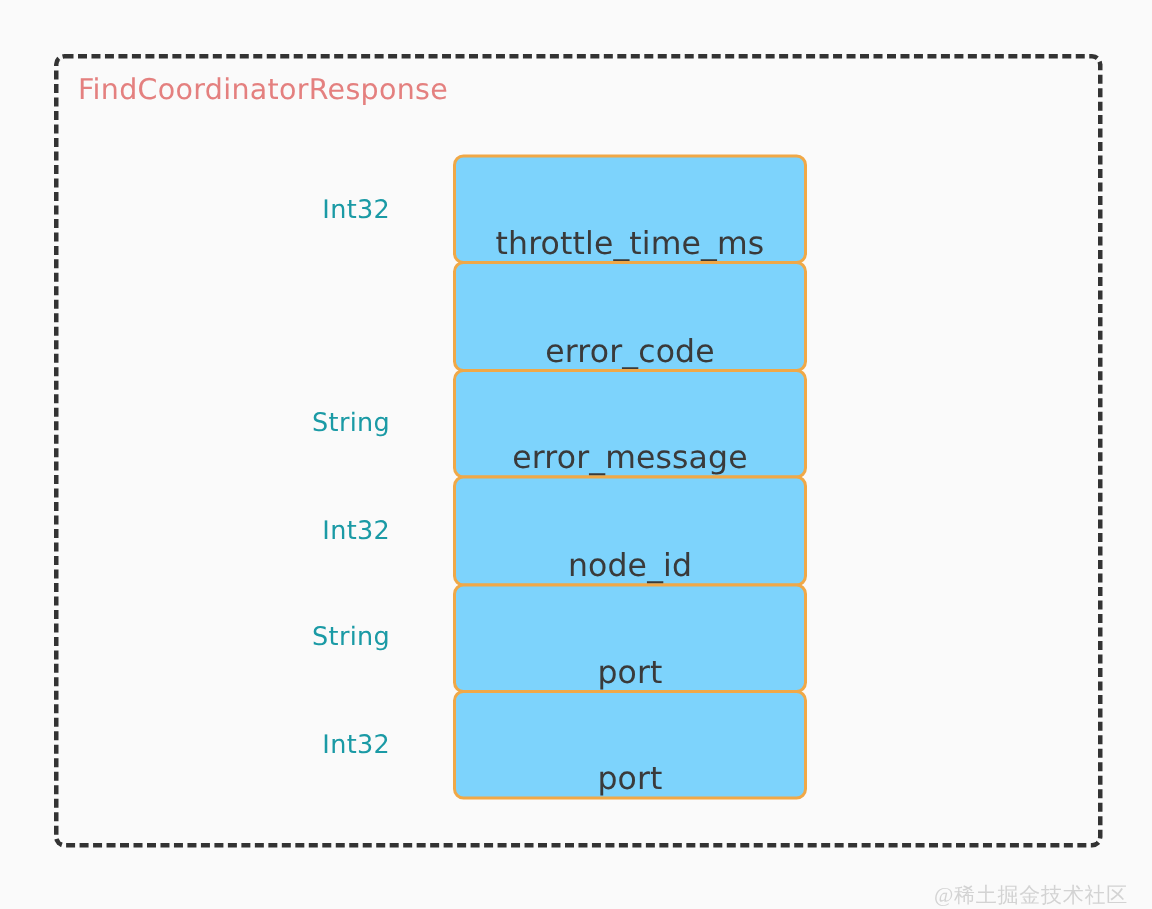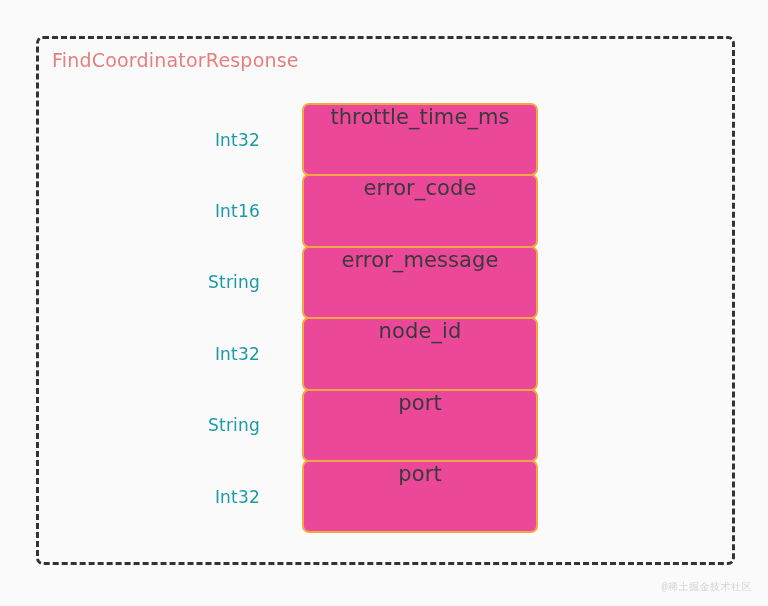--- a/index.html
+++ b/index.html
@@ -58,23 +58,23 @@
 
   .field-box {
     position: absolute;
     left: 0;
     top: 0;
     width: 236px;
     height: 73.4px;
     box-sizing: border-box;
     border: 2px solid #f0a847;
     border-radius: 7px;
-    background: #ec4899;
+    background: #7dd3fc;
     display: flex;
-    align-items: flex-start;
+    align-items: flex-end;
     justify-content: center;
   }
 
   .field-name {
     font-size: 21px;
     color: #3a3a3a;
     letter-spacing: 0.1px;
     font-family: "DejaVu Sans", "Liberation Sans", sans-serif;
     white-space: nowrap;
   }
@@ -92,46 +92,45 @@
     color: #1a9aa5;
     letter-spacing: 0.2px;
     font-family: "DejaVu Sans", "Liberation Sans", sans-serif;
     white-space: nowrap;
   }
 
   
   #watermark {
     position: absolute;
     right: 16px;
-    bottom: 12px;
-    font-size: 10px;
+    bottom: 0;
+    font-size: 14px;
     color: #d3d3d3;
     letter-spacing: 0.5px;
     white-space: nowrap;
-    font-family: Liberation Mono, monospace;
+    font-family: Liberation Serif, serif;
   }
 </style>
 </head>
 <body>
 
 <div id="diagram-frame"></div>
 
 <div id="struct-title">FindCoordinatorResponse</div>
 
 <div id="field-stack">
 
   <div class="field-row">
     <span class="field-type">Int32</span>
     <div class="field-box">
       <span class="field-name">throttle_time_ms</span>
     </div>
   </div>
 
   <div class="field-row">
-    <span class="field-type">Int16</span>
     <div class="field-box">
       <span class="field-name">error_code</span>
     </div>
   </div>
 
   <div class="field-row">
     <span class="field-type">String</span>
     <div class="field-box">
       <span class="field-name">error_message</span>
     </div>

